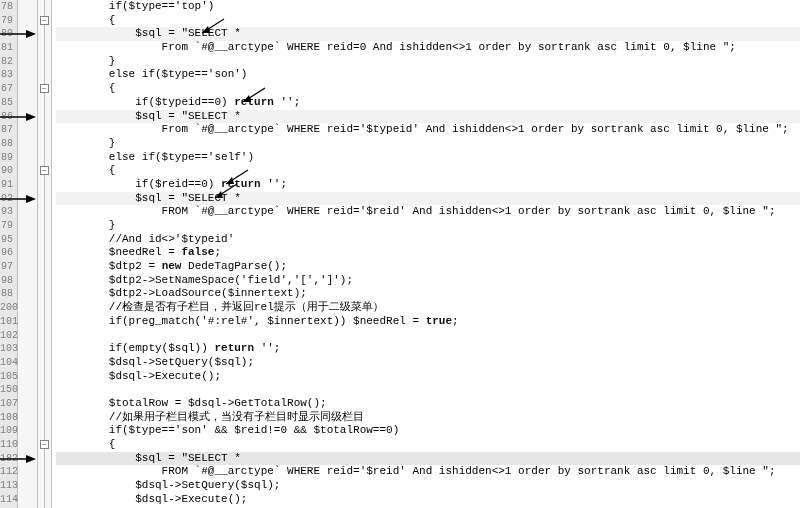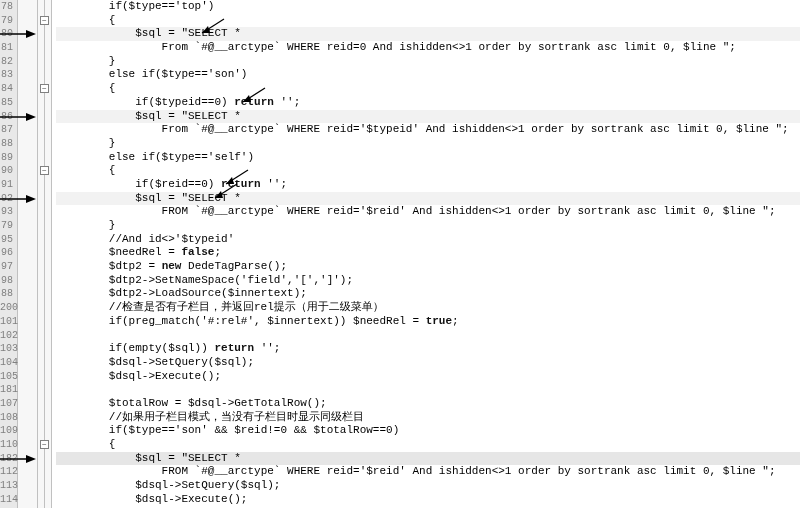--- a/index.html
+++ b/index.html
@@ -91,21 +91,21 @@
 <body>
 
 <div class="editor">
   <div class="gutter" id="gutter">
       <div>78</div>
       <div>79</div>
       <div>80</div>
       <div>81</div>
       <div>82</div>
       <div>83</div>
-      <div>84</div>
+      <div>67</div>
       <div>85</div>
       <div>86</div>
       <div>87</div>
       <div>88</div>
       <div>89</div>
       <div>90</div>
       <div>91</div>
       <div>92</div>
       <div>93</div>
       <div>79</div>
@@ -113,21 +113,21 @@
       <div>96</div>
       <div>97</div>
       <div>98</div>
       <div>88</div>
       <div>200</div>
       <div>101</div>
       <div>102</div>
       <div>103</div>
       <div>104</div>
       <div>105</div>
-      <div>181</div>
+      <div>150</div>
       <div>107</div>
       <div>108</div>
       <div>109</div>
       <div>110</div>
       <div>182</div>
       <div>112</div>
       <div>113</div>
       <div>114</div>
     </div>
   <div class="marker-col" id="markers">

